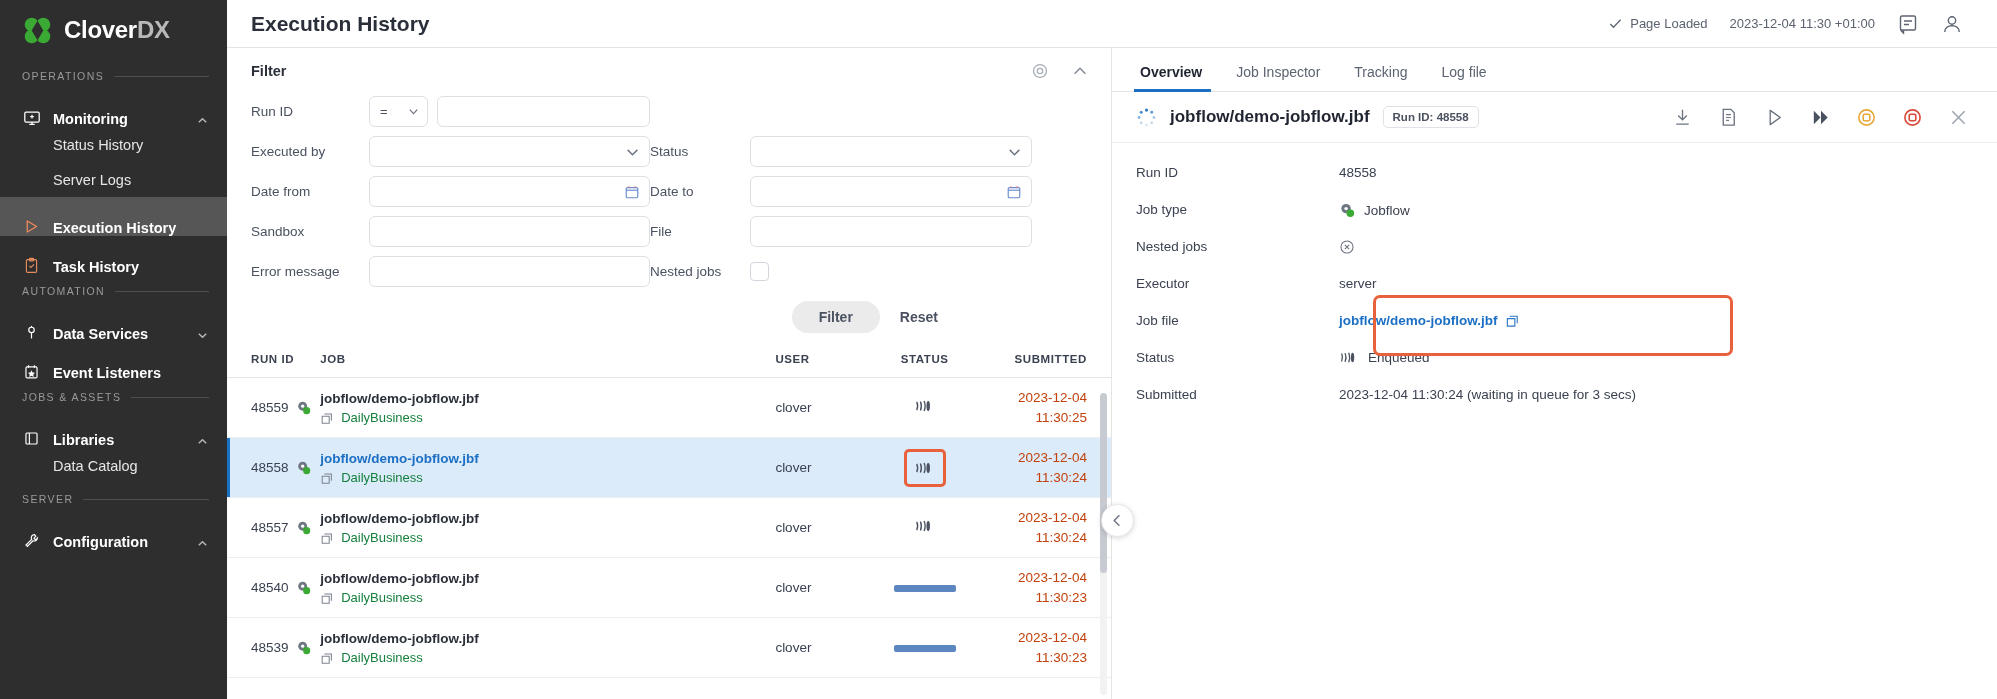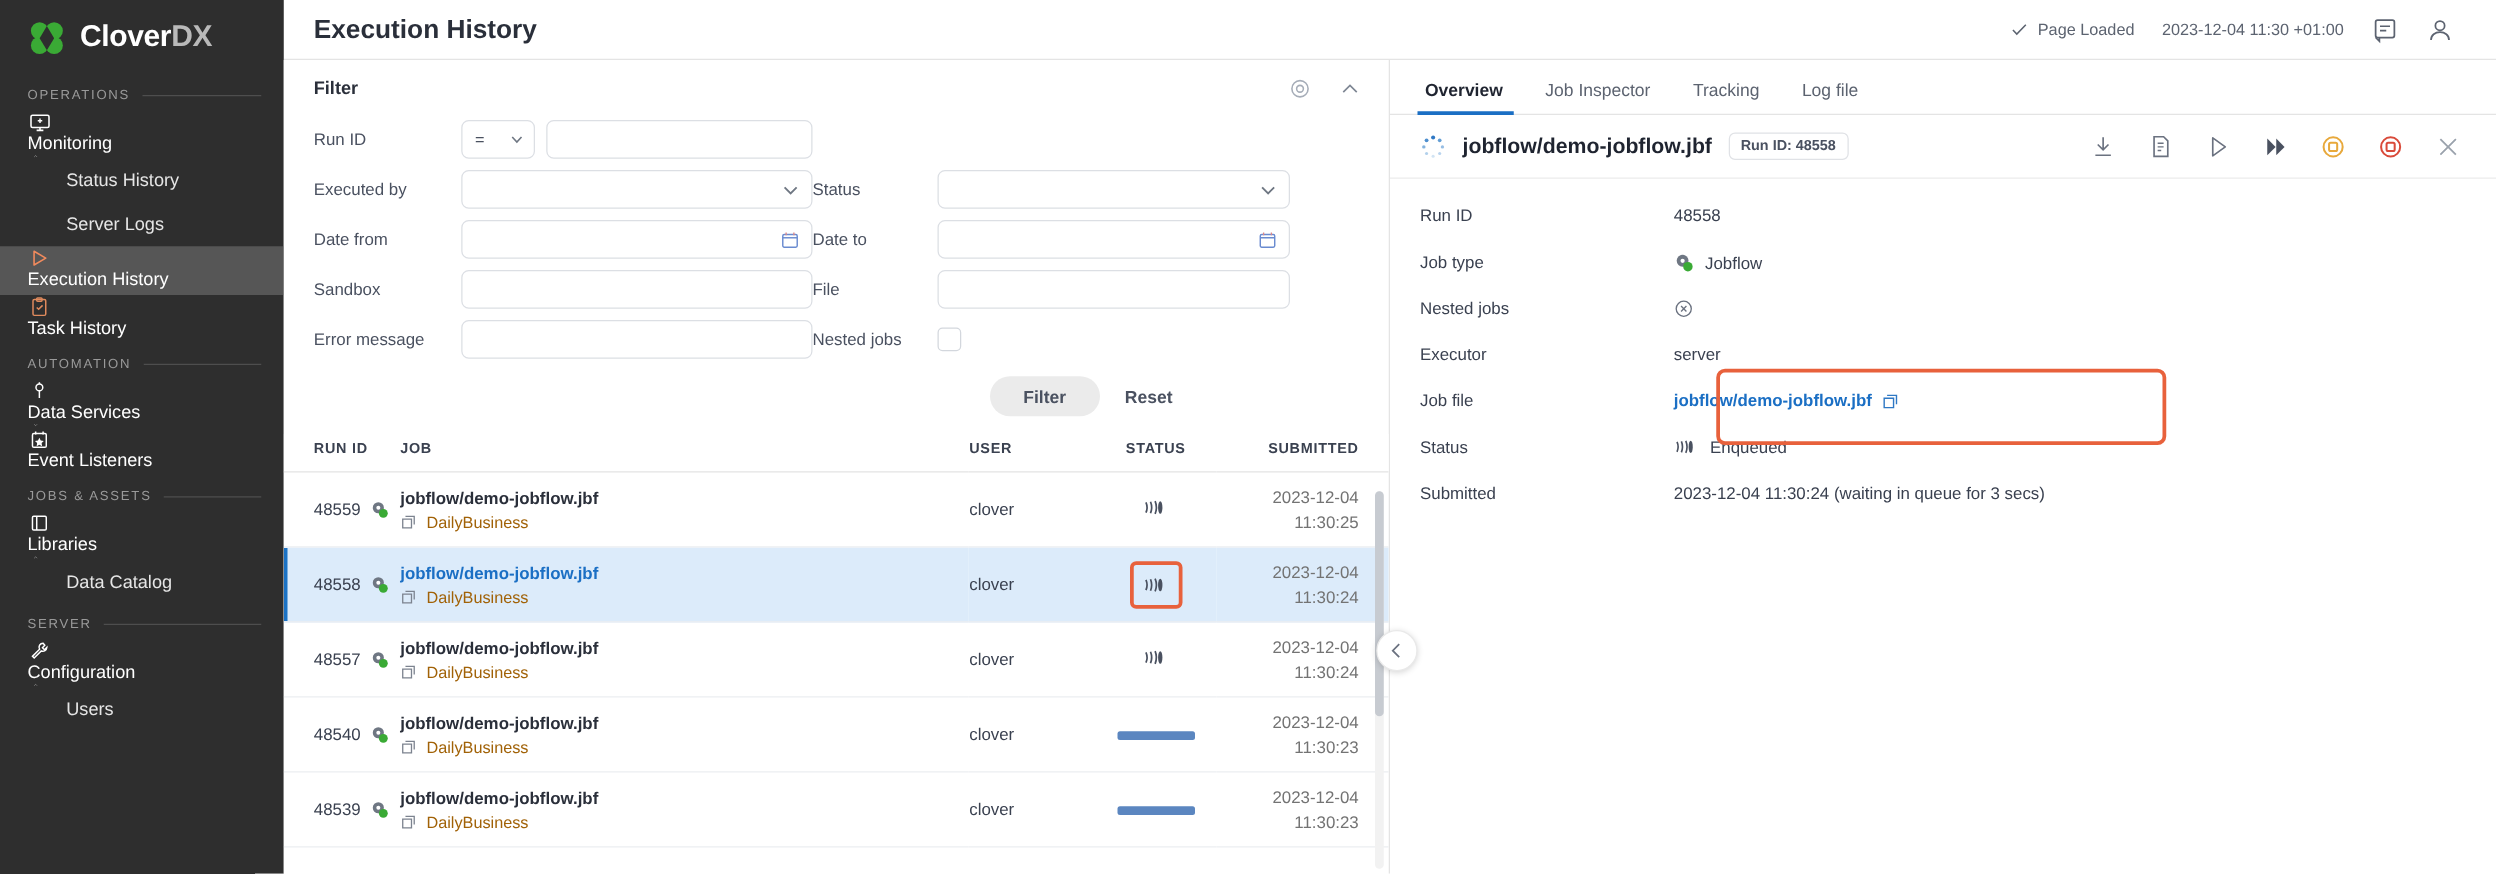--- a/index.html
+++ b/index.html
@@ -26,24 +26,24 @@
 
   .sec-head {
     display: flex; align-items: center; gap: 10px;
     padding: 10px 18px 6px 22px;
     font-size: 10.5px; letter-spacing: 1.4px; color: #9a9a9a;
     text-transform: uppercase;
   }
   .sec-head .rule { flex: 1; height: 1px; background: #4e4e4e; }
 
   .nav-item {
-    display: flex; align-items: flex-start;
+    display: flex; align-items: flex-end;
     height: 39px; padding: 0 18px 0 22px;
-    font-size: 14.5px; font-weight: normal; color: #fff;
-    cursor: pointer; position: relative; flex-direction: column;
+    font-size: 14.5px; font-weight: bold; color: #fff;
+    cursor: pointer; position: relative;
   }
   .nav-item.active { background: #565656; }
   .nav-item .ico {
     width: 19px; height: 19px; flex: 0 0 19px;
     margin-right: 12px; display: flex; align-items: center; justify-content: center;
   }
   .nav-item .lbl { flex: 1; white-space: nowrap; }
   .nav-item .chev { width: 13px; height: 13px; opacity: .85; }
 
   .nav-sub {
@@ -138,26 +138,26 @@
   .c-sub   { width: 130px; text-align: right !important; padding-right: 24px !important; }
 
   .tbl tbody tr { border-bottom: 1px solid #eceef1; height: 60px; padding-left: 11px; }
   .tbl tbody tr.selected { background: #dcebfa; }
   .tbl tbody tr.selected td:first-child { box-shadow: inset 3px 0 0 0 #1b72c4; }
   .tbl td { padding: 0; vertical-align: middle; font-size: 13.5px; color: #3a4150; }
   .runid-cell { display: flex; align-items: center; gap: 7px; padding-left: 24px; }
   .job-cell { display: flex; flex-direction: column; gap: 4px; }
   .job-name { font-size: 13.5px; font-weight: bold; color: #2a2f3a; }
   .job-name.link { color: #1b6fc4; }
-  .sbx { display: flex; align-items: flex-start; gap: 7px; font-size: 13px; color: #a16207; }
+  .sbx { display: flex; align-items: flex-end; gap: 7px; font-size: 13px; color: #15803d; }
   .user-cell { font-size: 13.5px; color: #3a4150; }
   .status-cell { text-align: center; }
   .sub-cell {
     text-align: right; padding-right: 24px; font-size: 13.5px;
-    color: #737373; line-height: 1.45;
+    color: #c2410c; line-height: 1.45;
   }
   .hl-box {
     display: inline-flex; align-items: center; justify-content: center;
     border: 3px solid #e8613c; border-radius: 5px;
     width: 42px; height: 38px;
   }
   .progbar { display: inline-block; width: 62px; height: 7px; border-radius: 2px; background: #5b86c0; }
 
   .scroll-track {
     position: absolute; top: 46px; right: 4px; width: 7px; bottom: 4px;
@@ -326,21 +326,20 @@
       <span class="ico">
         <svg viewBox="0 0 20 20" width="17" height="17" fill="none" stroke="#fff" stroke-width="1.4">
           <path d="M13.5 3a3.8 3.8 0 00-3.3 5.7L3.5 15.4l1.6 1.6 6.7-6.7A3.8 3.8 0 0017 7l-2.2 2.2-1.9-1.9L15.1 5z"></path>
           </svg>
       </span>
       <span class="lbl">Configuration</span>
       <svg class="chev" viewBox="0 0 14 14">
         <path d="M3 9 L7 5 L11 9" stroke="#cfcfcf" stroke-width="1.5" fill="none"></path>
         </svg>
     </div>
-    <div class="nav-sub">Users</div>
   </nav>
 
   <div class="main">
 
     <div class="topbar">
       <div class="page-title">Execution History</div>
       <div class="topbar-right">
         <div class="status-chip">
           <svg width="15" height="15" viewBox="0 0 16 16">
             <path d="M2.5 8.5l3.3 3.5L13.5 4" fill="none" stroke="#5c6370" stroke-width="1.3"></path>

